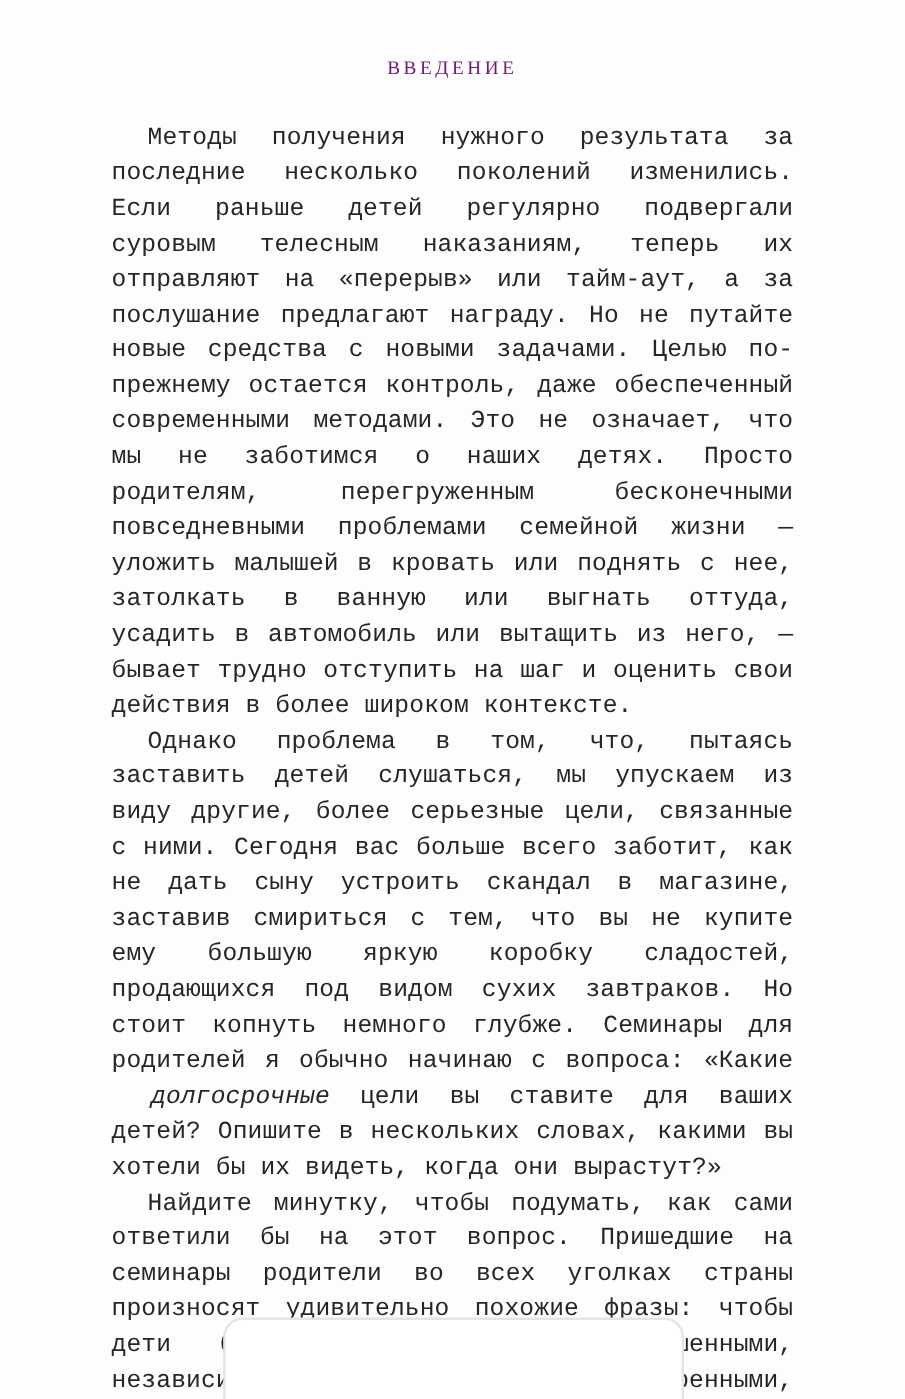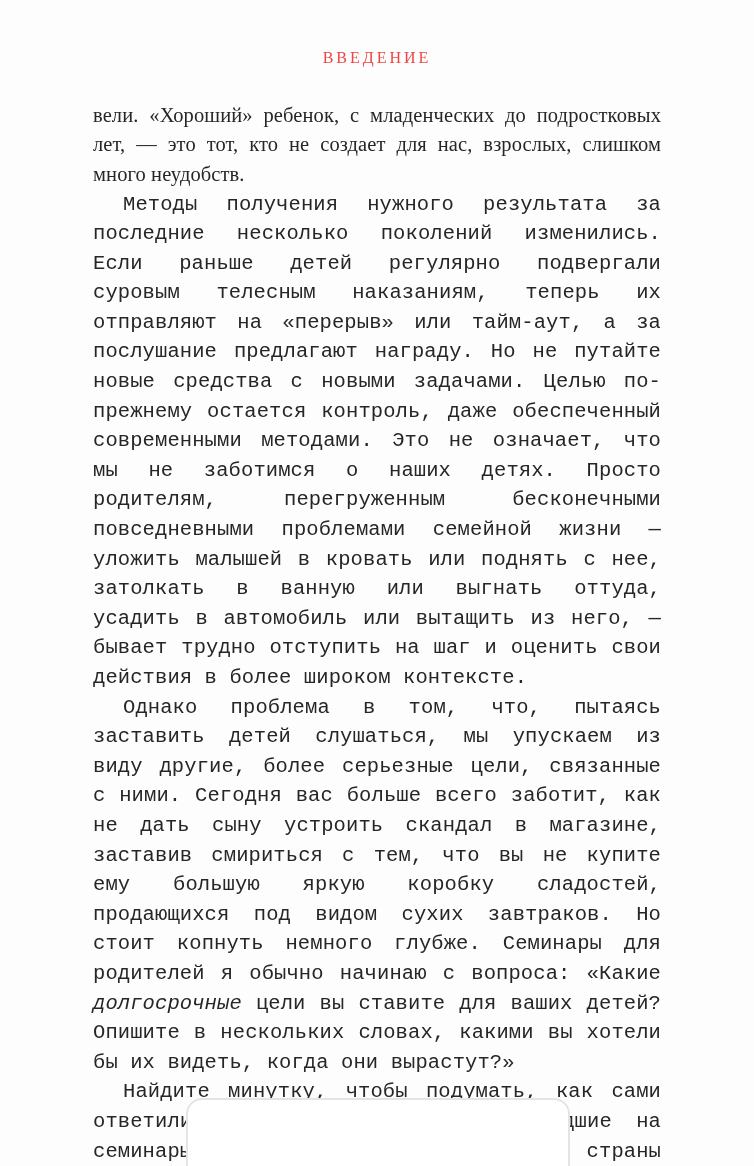--- a/index.html
+++ b/index.html
@@ -12,60 +12,60 @@
     font-family: "Liberation Serif", "DejaVu Serif", serif;
     position: relative;
     overflow: hidden;
   }
   .chapter-header {
     padding-top: 38px;
     text-align: center;
     font-size: 16px;
     font-weight: normal;
     letter-spacing: 3px;
-    color: #ef4444;
+    color: #701a75;
   }
   .text-block {
     width: 568px;
     margin: 34px auto 0 auto;
     font-size: 20.5px;
     line-height: 29.6px;
     text-align: justify;
     letter-spacing: 0.1px;
   }
   .text-block p {
     margin: 0;
     padding: 0;
   }
   .text-block p.indent {
     text-indent: 30px;
     font-family: Liberation Mono, monospace;
   }
   .text-block em {
     font-style: italic;
+    margin-left: 33px;
   }
   .bottom-pill {
     position: absolute;
     left: 186px;
     top: 1098px;
     width: 384px;
     height: 100px;
     border: 2px solid #e4e4e4;
     border-radius: 16px;
     background: #ffffff;
   }
 </style>
 </head>
 <body>
 
 <h1 class="chapter-header">ВВЕДЕНИЕ</h1>
 
 <div class="text-block">
 
-  <p>вели. «Хороший» ребенок, с младенческих до подростковых лет, — это тот, кто не создает для нас, взрослых, слишком много неудобств.</p>
 
   <p class="indent">Методы получения нужного результата за последние несколько поколений изменились. Если раньше детей регулярно подвергали суровым телесным наказаниям, теперь их отправляют на «перерыв» или тайм-аут, а за послушание предлагают награду. Но не путайте новые средства с новыми задачами. Целью по-прежнему остается контроль, даже обеспеченный современными методами. Это не означает, что мы не заботимся о наших детях. Просто родителям, перегруженным бесконечными повседневными проблемами семейной жизни — уложить малышей в кровать или поднять с нее, затолкать в ванную или выгнать оттуда, усадить в автомобиль или вытащить из него, — бывает трудно отступить на шаг и оценить свои действия в более широком контексте.</p>
 
   <p class="indent"><span>Однако проблема в том, что, пытаясь заставить детей слушаться, мы упускаем из виду другие, более серьезные цели, связанные с ними. Сегодня вас больше всего заботит, как не дать сыну устроить скандал в магазине, заставив смириться с тем, что вы не купите ему большую яркую коробку сладостей, продающихся под видом сухих завтраков. Но стоит копнуть немного глубже. Семинары для родителей я обычно начинаю с вопроса: «Какие </span><em>долгосрочные</em><span> цели вы ставите для ваших детей? Опишите в нескольких словах, какими вы хотели бы их видеть, когда они вырастут?»</span></p>
 
   <p class="indent">Найдите минутку, чтобы подумать, как сами ответили бы на этот вопрос. Пришедшие на семинары родители во всех уголках страны произносят удивительно похожие фразы: чтобы дети были счастливыми, уравновешенными, независимыми, удовлетворенными, продуктивными, самодостаточными, ответственными, приспособленными,</p>
 
 </div>
 
 <div class="bottom-pill"></div>

